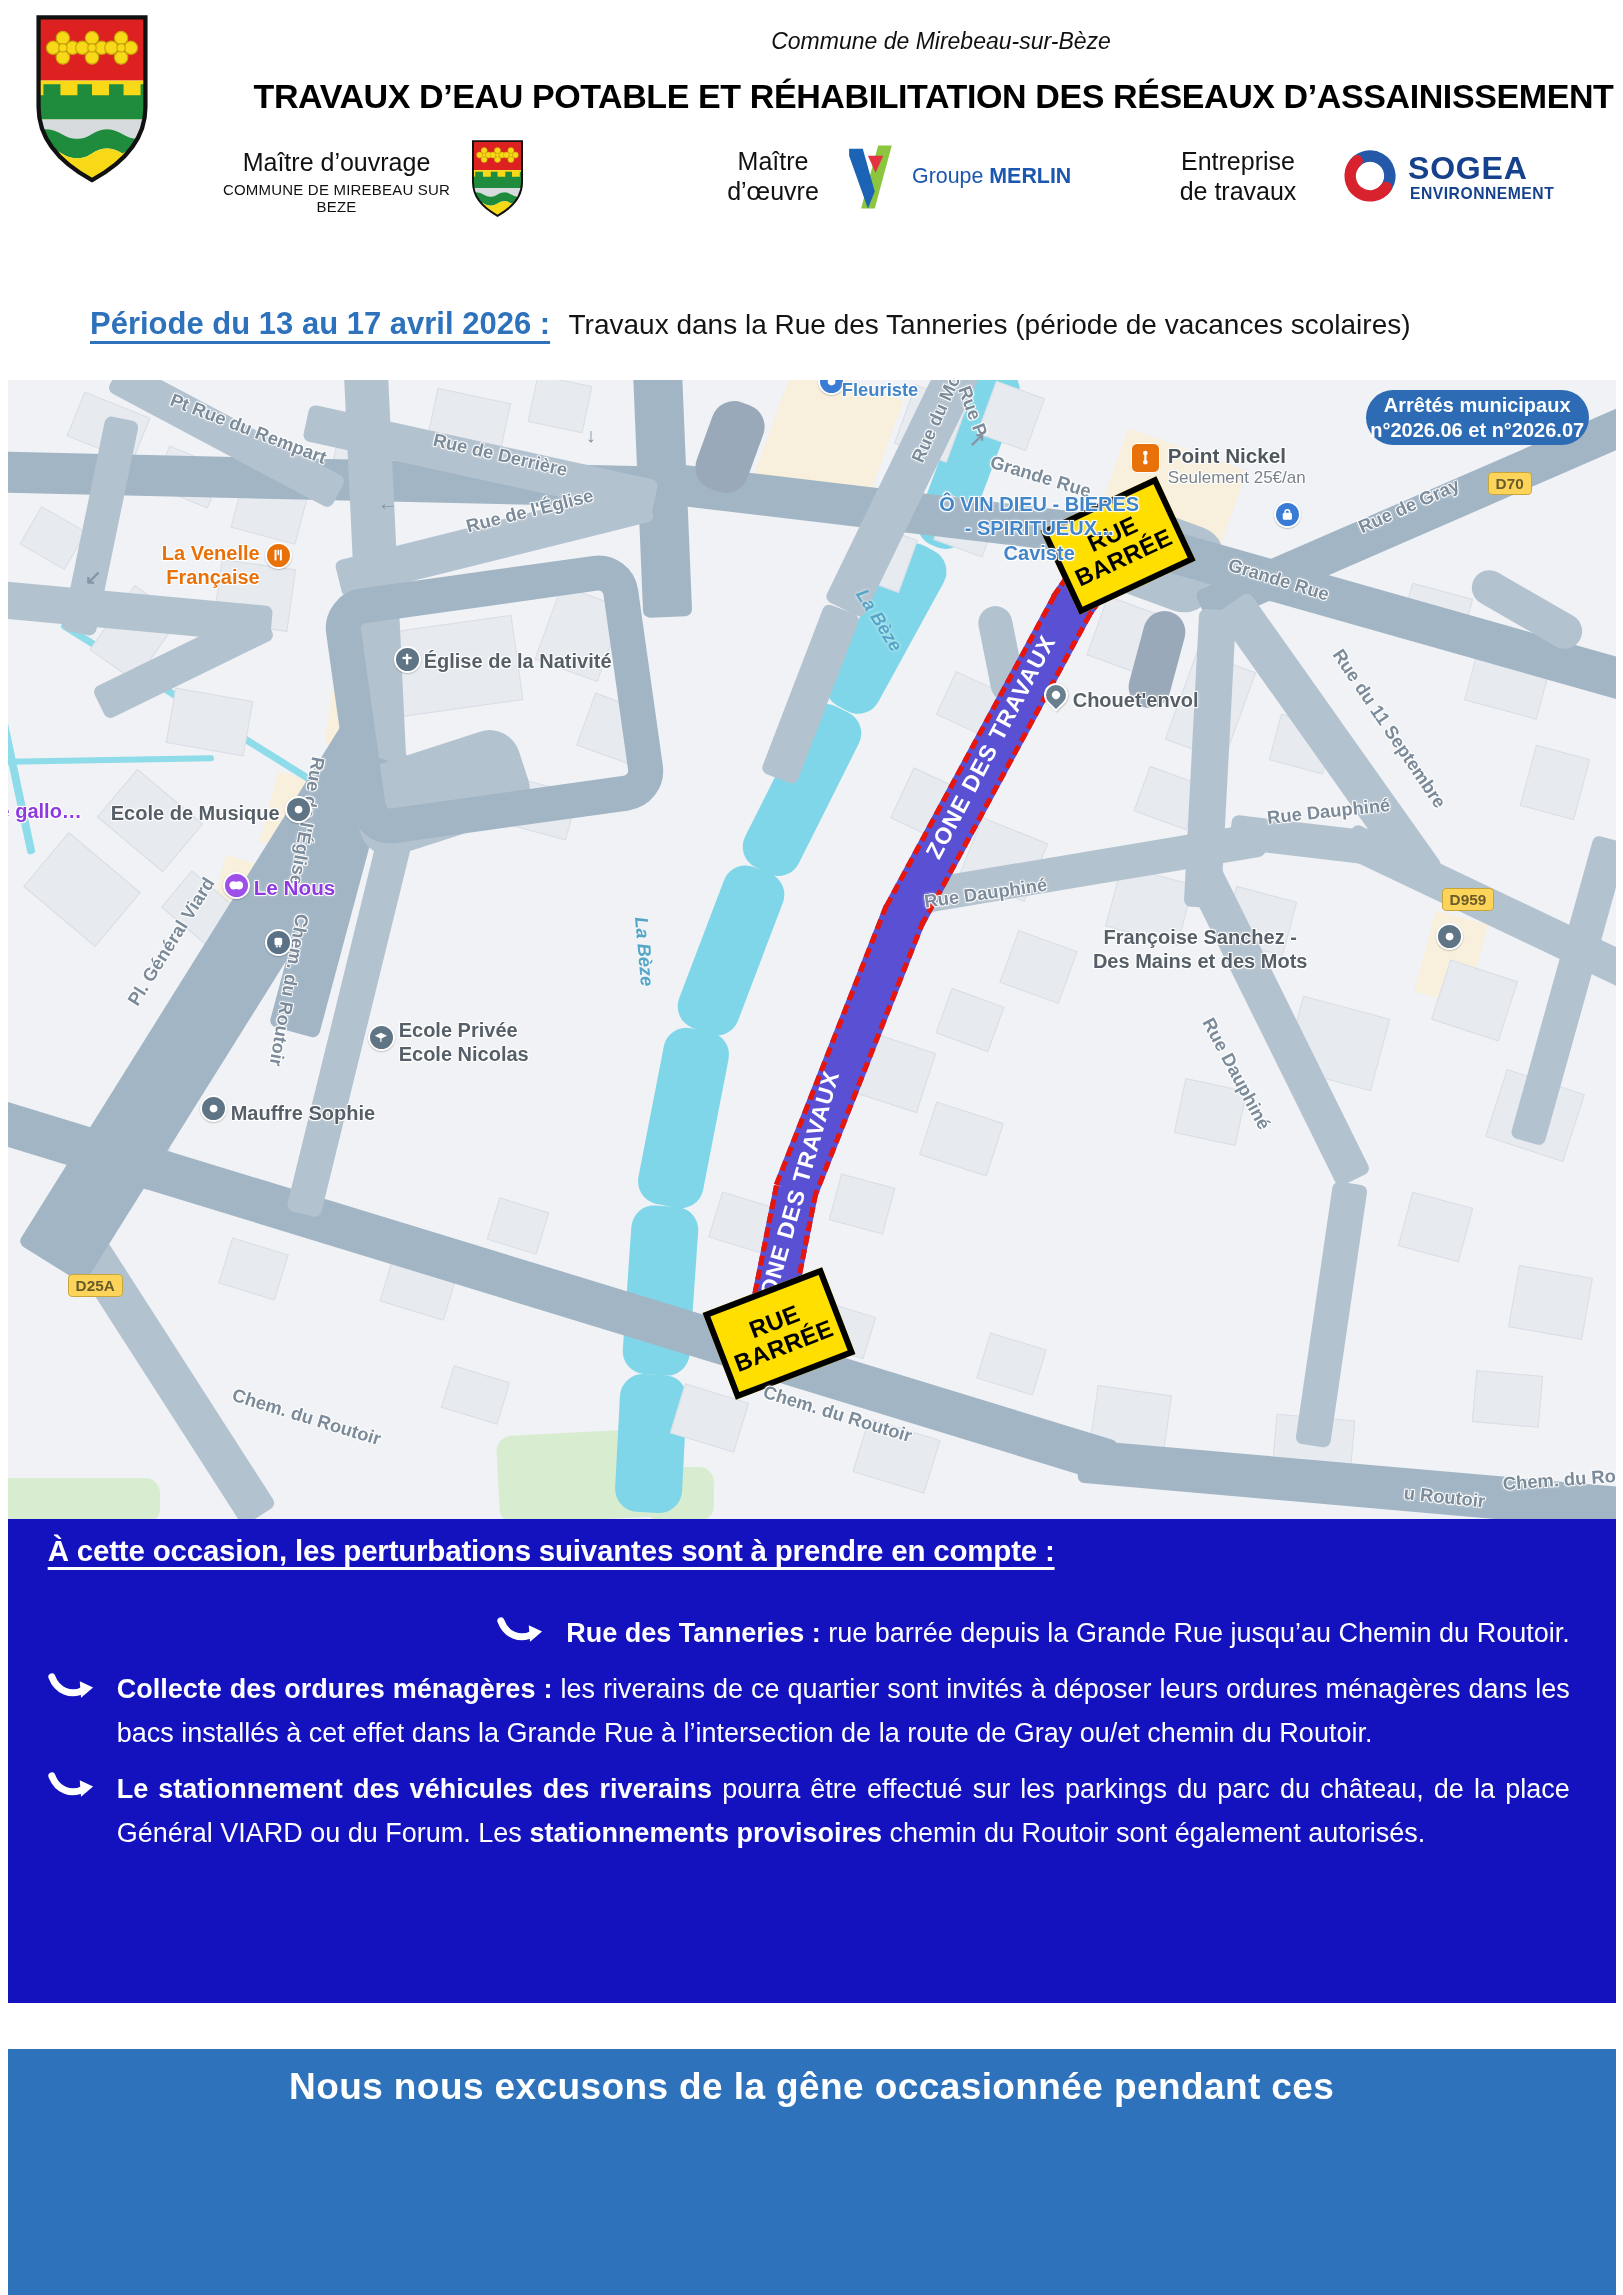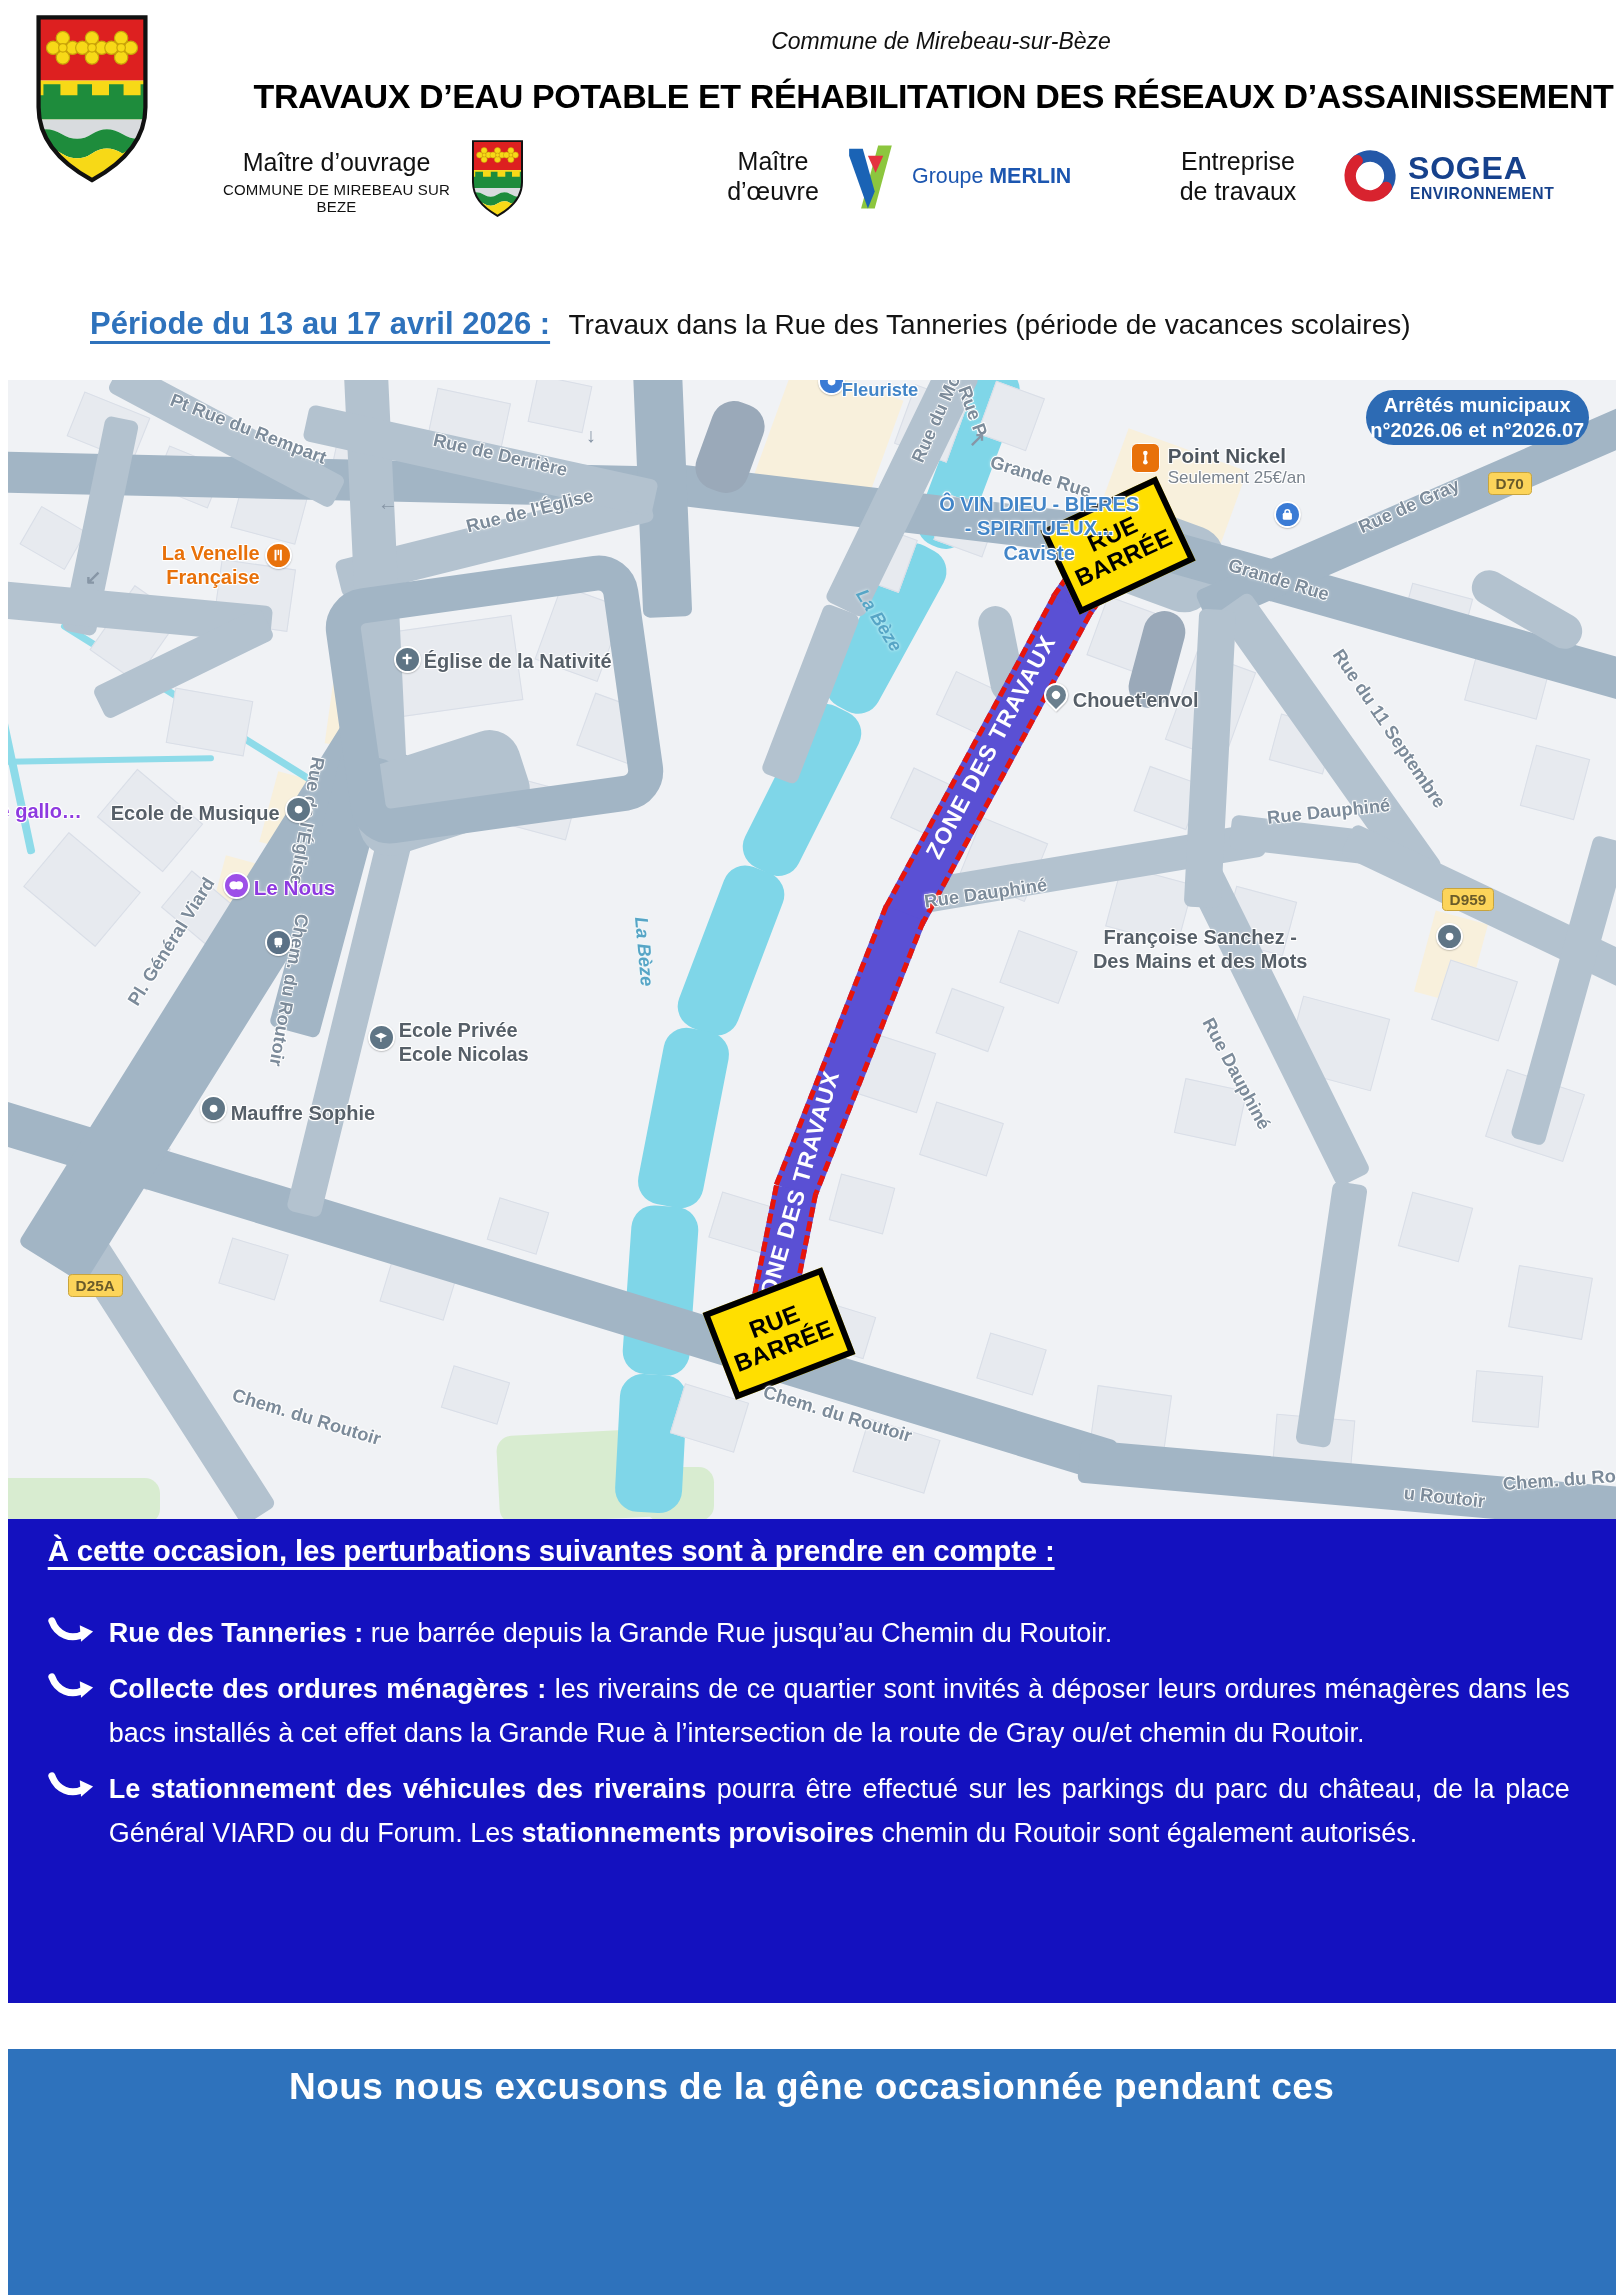--- a/index.html
+++ b/index.html
@@ -63,21 +63,21 @@
        text-shadow:-0.8px -0.8px 0 #fff,0.8px -0.8px 0 #fff,-0.8px 0.8px 0 #fff,0.8px 0.8px 0 #fff,0 0 3.8px #fff;}
   .poi .l2{display:block;}
   .picon{position:absolute;width:23px;height:23px;border-radius:50%;border:2.3px solid #fff;
         box-shadow:0 0.8px 1.5px rgba(0,0,0,.25);display:flex;align-items:center;justify-content:center;}
   .arrowg{position:absolute;color:#8796a6;font-size:20px;font-weight:700;}
   
   #alert{position:absolute;left:7.7px;top:1519px;width:1608px;height:484px;background:var(--deep_blue);
          color:#fff;box-sizing:border-box;padding:15.3px 46px 0 40px;}
   #alert-title{font-size:29.5px;font-weight:800;letter-spacing:-0.2px;
          text-decoration:underline;text-decoration-thickness:2.7px;text-underline-offset:6.1px;margin-bottom:44px;}
-  .bullet{display:flex;gap:12px;margin-bottom:12.2px;}
+  .bullet{display:flex;gap:20px;margin-bottom:12.2px;justify-content:flex-end;}
   .bullet .bicon{flex:0 0 49px;margin-top:4.6px;}
   .bullet p{margin:0;font-size:27px;line-height:1.62;text-align:justify;}
   .bullet b{font-weight:800;}
   
   #footer{position:absolute;left:7.7px;top:2049px;width:1608px;height:246px;background:var(--footer_blue);
           color:#fff;text-align:center;box-sizing:border-box;padding-top:17px;}
   #footer div{font-size:37px;font-weight:800;letter-spacing:0.4px;margin-bottom:25px;}
 </style>
 </head>
 <body>

